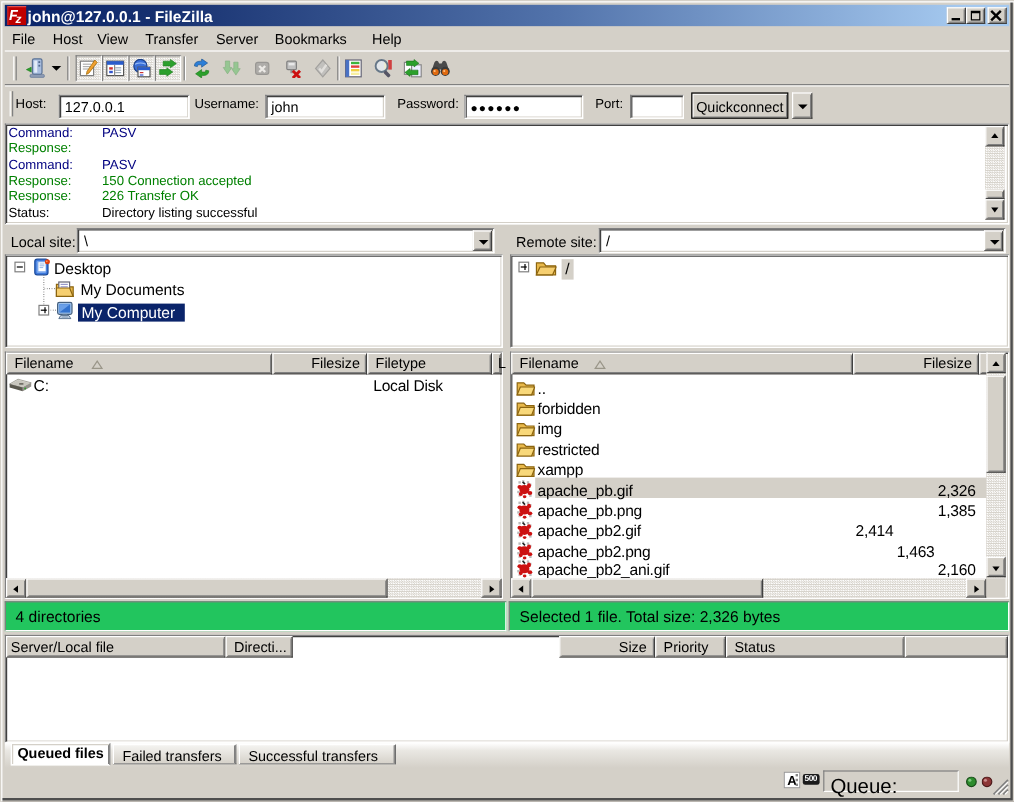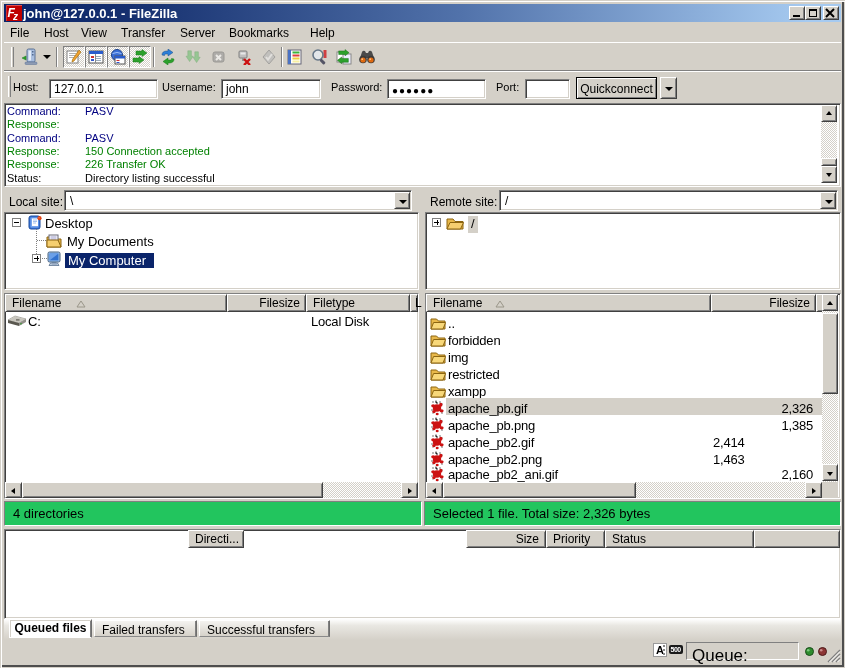--- a/index.html
+++ b/index.html
@@ -402,21 +402,21 @@
   <span class="listrow" style="left:287px;top:124px;width:100px;text-align:right">1,385</span>
   <svg width="16" height="16" style="position:absolute;left:4px;top:140px">
       <use href="#imgfile"></use>
     </svg>
   <span class="listrow" style="left:22px;top:141px">apache_pb2.gif</span>
   <span class="listrow" style="left:287px;top:141px;width:100px;">2,414</span>
   <svg width="16" height="16" style="position:absolute;left:4px;top:157px">
       <use href="#imgfile"></use>
     </svg>
   <span class="listrow" style="left:22px;top:158px">apache_pb2.png</span>
-  <span class="listrow" style="left:287px;top:158px;width:100px;text-align:left">1,463</span>
+  <span class="listrow" style="left:287px;top:158px;width:100px;text-align:center">1,463</span>
   <svg width="16" height="16" style="position:absolute;left:4px;top:172px">
       <use href="#imgfile"></use>
     </svg>
   <span class="listrow" style="left:22px;top:173px">apache_pb2_ani.gif</span>
   <span class="listrow" style="left:287px;top:173px;width:100px;text-align:right">2,160</span>
   <div class="sb" style="left:396px;top:0px;width:16px;height:188px">
     <div class="sbtrack" style="left:0;top:0;width:16px;height:188px"></div>
     <div class="sbtn" style="left:0;top:0;width:16px;height:17px">
         <div class="uarr" style="top:6px"></div>
       </div>
@@ -433,20 +433,21 @@
     <div class="sbthumb" style="left:17px;top:0;width:193px;height:16px"></div>
     <div class="sbtn" style="left:379px;top:0;width:17px;height:16px">
         <div class="rarr" style="top:5px"></div>
       </div>
   </div>
   <div class="sb btnface" style="left:396px;top:188px;width:16px;height:16px"></div>
 </div>
 <div class="statusbox" style="left:4px;top:501px;width:418px;height:25px;padding-top:4px">4 directories</div>
 <div class="statusbox" style="left:424px;top:501px;width:417px;height:25px;padding-top:4px">Selected 1 file. Total size: 2,326 bytes</div>
 <div class="abs sunken white" style="left:4px;top:529px;width:837px;height:90px">
+  <div class="hdrcell" style="left:0;width:183px;padding-left:3px">Server/Local file</div>
   <div class="hdrcell" style="left:183px;width:56px;padding-left:6px">Directi...</div>
   <div class="hdrcell" style="left:461px;width:80px;text-align:right;padding-right:6px">Size</div>
   <div class="hdrcell" style="left:541px;width:59px;padding-left:6px">Priority</div>
   <div class="hdrcell" style="left:600px;width:149px;padding-left:6px">Status</div>
   <div class="hdrcell" style="left:749px;width:86px"></div>
 </div>
 <div class="abs" style="left:4px;top:619px;width:837px;height:22px;background:linear-gradient(#ffffff,#e9e7e2 30%,#d4d0c8 95%)"></div>
 <div class="abs" style="left:9px;top:619px;width:83px;height:19px;background:#fff;border:1px solid;border-color:#fff #6e6e6e transparent #fff;box-shadow:inset 1px 1px 0 #d4d0c8, inset -1px 0 0 #808080;font-weight:bold;font-size:12px;text-align:center;padding-top:1px;z-index:3">Queued files</div>
 <div class="abs" style="left:94px;top:620px;width:103px;height:17px;background:linear-gradient(#f4f3f0,#d6d2ca);border:1px solid;border-color:#fff #6e6e6e #8a8a8a #fff;box-shadow:inset -1px 0 0 #808080;font-size:12px;padding:2px 0 0 7px">Failed transfers</div>
 <div class="abs" style="left:199px;top:620px;width:131px;height:17px;background:linear-gradient(#f4f3f0,#d6d2ca);border:1px solid;border-color:#fff #6e6e6e #8a8a8a #fff;box-shadow:inset -1px 0 0 #808080;font-size:12px;padding:2px 0 0 7px">Successful transfers</div>

